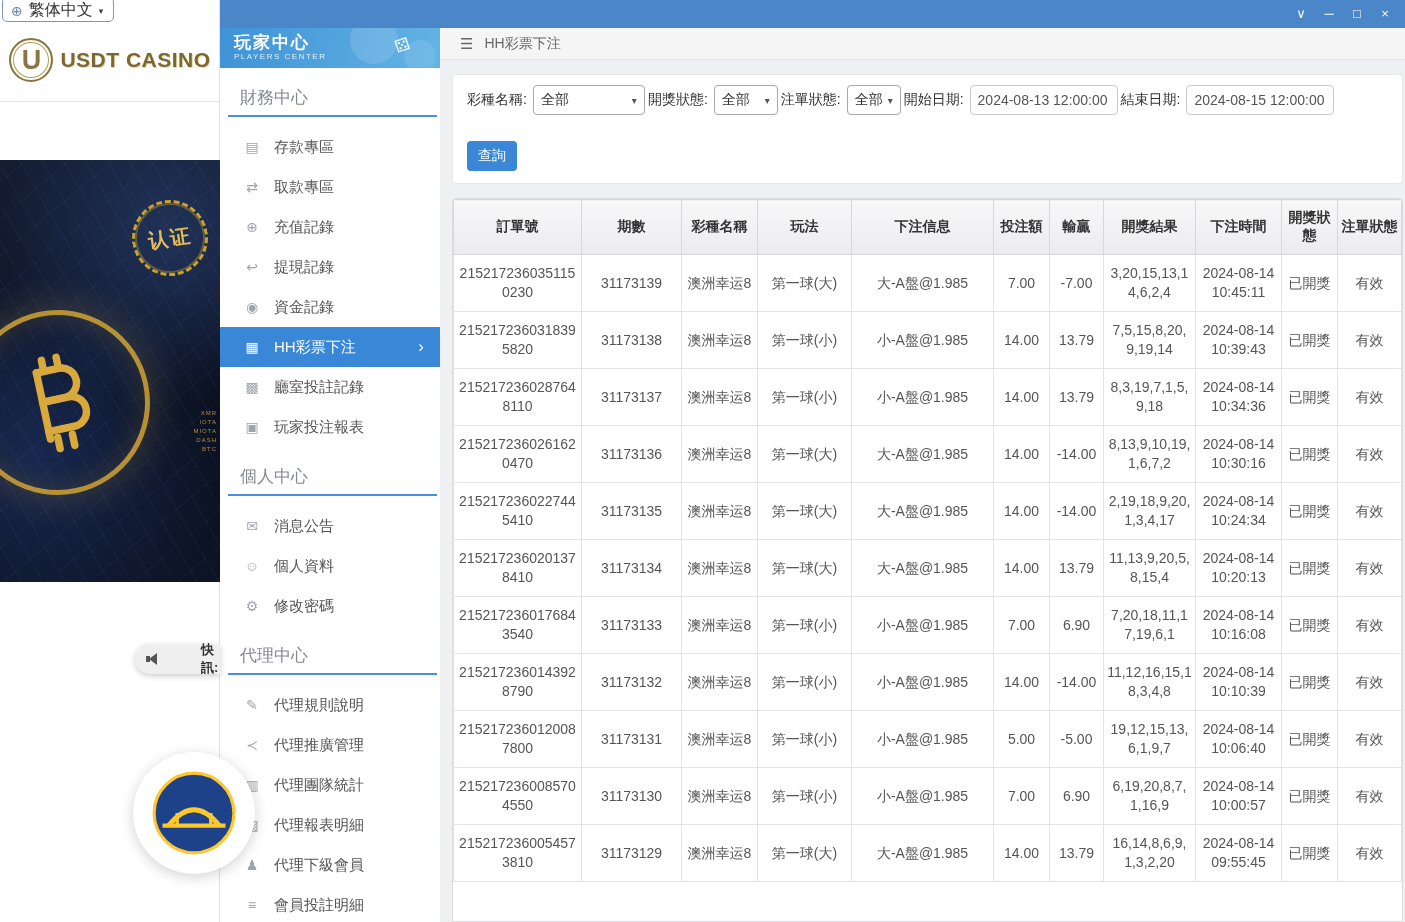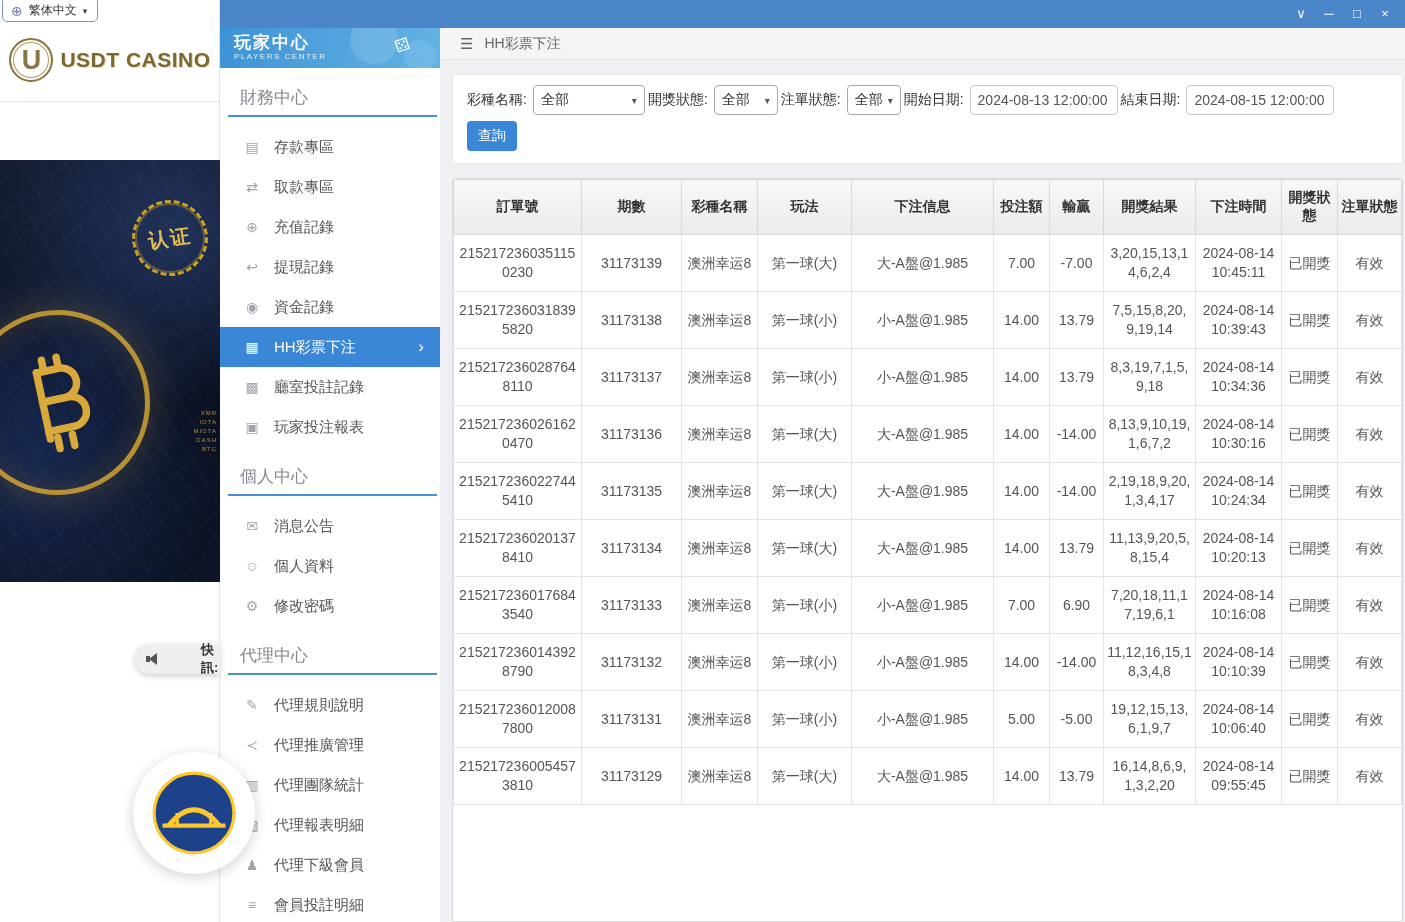--- a/index.html
+++ b/index.html
@@ -4,21 +4,21 @@
 <style>
   * { box-sizing: border-box; margin: 0; padding: 0; }
   html,body { width:1405px; height:922px; overflow:hidden; }
   body { font-family:"Liberation Sans","DejaVu Sans",sans-serif; background:#fff; }
   .app { display:flex; width:1405px; height:922px; }
 
   
   .left-panel { width:220px; position:relative; background:#fff; border-right:1px solid #e2e2e2; z-index:10; }
   .lang-box { position:absolute; left:2px; top:-3px; height:25px; border:1.5px solid #7d95c4; border-radius:5px; display:flex; align-items:center; gap:6px; padding:2px 10px 0 8px; background:#fff; cursor:pointer; }
   .globe { color:#6c84ad; font-size:14px; }
-  .lang-label { font-size:12px; color:#333; }
+  .lang-label { font-size:16px; color:#333; }
   .lang-caret { font-size:9px; color:#444; }
   .logo-row { position:absolute; top:38px; left:0; width:220px; display:flex; align-items:center; justify-content:center; gap:7px; }
   .logo-mark { width:44px; height:44px; border:2px solid #8a7440; border-radius:50%; display:flex; align-items:center; justify-content:center; box-shadow:inset 0 0 0 2px #fff, inset 0 0 0 3px #b59b55; color:#8a7440; font-size:27px; font-weight:bold; }
   .logo-text { font-size:21px; font-weight:bold; color:#7c6733; letter-spacing:.5px; text-shadow:1px 1px 0 #e7d9ac; }
   .left-divider { position:absolute; top:101px; left:0; width:100%; border-top:1px solid #e3e3e3; }
 
   .hero { position:absolute; left:0; top:160px; width:220px; height:422px; overflow:hidden;
     background:
       radial-gradient(circle at 78% 18%, rgba(60,95,170,.38), transparent 45%),
       radial-gradient(circle at 15% 70%, rgba(40,70,140,.45), transparent 55%),
@@ -72,21 +72,21 @@
 
   .filter-card { background:#fff; border:1px solid #e8e8e8; border-radius:4px; padding:10px 14px 12px; margin-bottom:14px; flex:none; }
   .filter-row { display:flex; align-items:center; }
   .f-label { font-size:14px; color:#333; margin-left:3px; margin-right:6px; white-space:nowrap; }
   .f-label.first { margin-left:0; }
   .sel { display:inline-flex; align-items:center; justify-content:space-between; border:1px solid #a9a9a9; border-radius:4px; height:30px; padding:0 7px; background:#fff; cursor:pointer; }
   .sel-lottery { width:112px; } .sel-draw { width:64px; } .sel-order { width:54px; }
   .sel .val { font-size:14px; color:#333; }
   .sel .caret { font-size:10px; color:#555; margin-left:4px; }
   .f-input { width:148px; height:30px; border:1px solid #c9c9c9; border-radius:4px; font-size:14px; color:#555; padding:0 7px; font-family:inherit; }
-  .btn-search { margin-top:6px; width:50px; height:30px; background:#3a87d8; color:#fff; border:none; border-radius:4px; font-size:14px; cursor:pointer; font-family:inherit; }
+  .btn-search { margin-top:26px; width:50px; height:30px; background:#3a87d8; color:#fff; border:none; border-radius:4px; font-size:14px; cursor:pointer; font-family:inherit; }
 
   .table-card { background:#fff; border:1px solid #dcdcde; border-radius:4px 4px 0 0; flex:1; overflow:hidden; }
   table { width:100%; border-collapse:collapse; table-layout:fixed; }
   th { padding:9px 2px; background:linear-gradient(#f8f8f9,#ebebed); border:1px solid #d8d8da; font-size:14px; font-weight:bold; color:#333; text-align:center; }
   td { border:1px solid #e4e4e6; padding:9px 3px; font-size:14px; color:#555; text-align:center; line-height:19px; word-break:break-all; background:#fff; }
 </style>
 </head>
 <body>
 
 <div class="app">
@@ -412,20 +412,33 @@
                     <td>第一球(小)</td>
                     <td>小-A盤@1.985</td>
                     <td>5.00</td>
                     <td>-5.00</td>
                     <td>19,12,15,13,6,1,9,7</td>
                     <td>2024-08-14 10:06:40</td>
                     <td>已開獎</td>
                     <td>有效</td>
                   </tr>
                   <tr>
+                    <td>2152172360085704550</td>
+                    <td>31173130</td>
+                    <td>澳洲幸运8</td>
+                    <td>第一球(小)</td>
+                    <td>小-A盤@1.985</td>
+                    <td>7.00</td>
+                    <td>6.90</td>
+                    <td>6,19,20,8,7,1,16,9</td>
+                    <td>2024-08-14 10:00:57</td>
+                    <td>已開獎</td>
+                    <td>有效</td>
+                  </tr>
+                  <tr>
                     <td>2152172360054573810</td>
                     <td>31173129</td>
                     <td>澳洲幸运8</td>
                     <td>第一球(大)</td>
                     <td>大-A盤@1.985</td>
                     <td>14.00</td>
                     <td>13.79</td>
                     <td>16,14,8,6,9,1,3,2,20</td>
                     <td>2024-08-14 09:55:45</td>
                     <td>已開獎</td>

